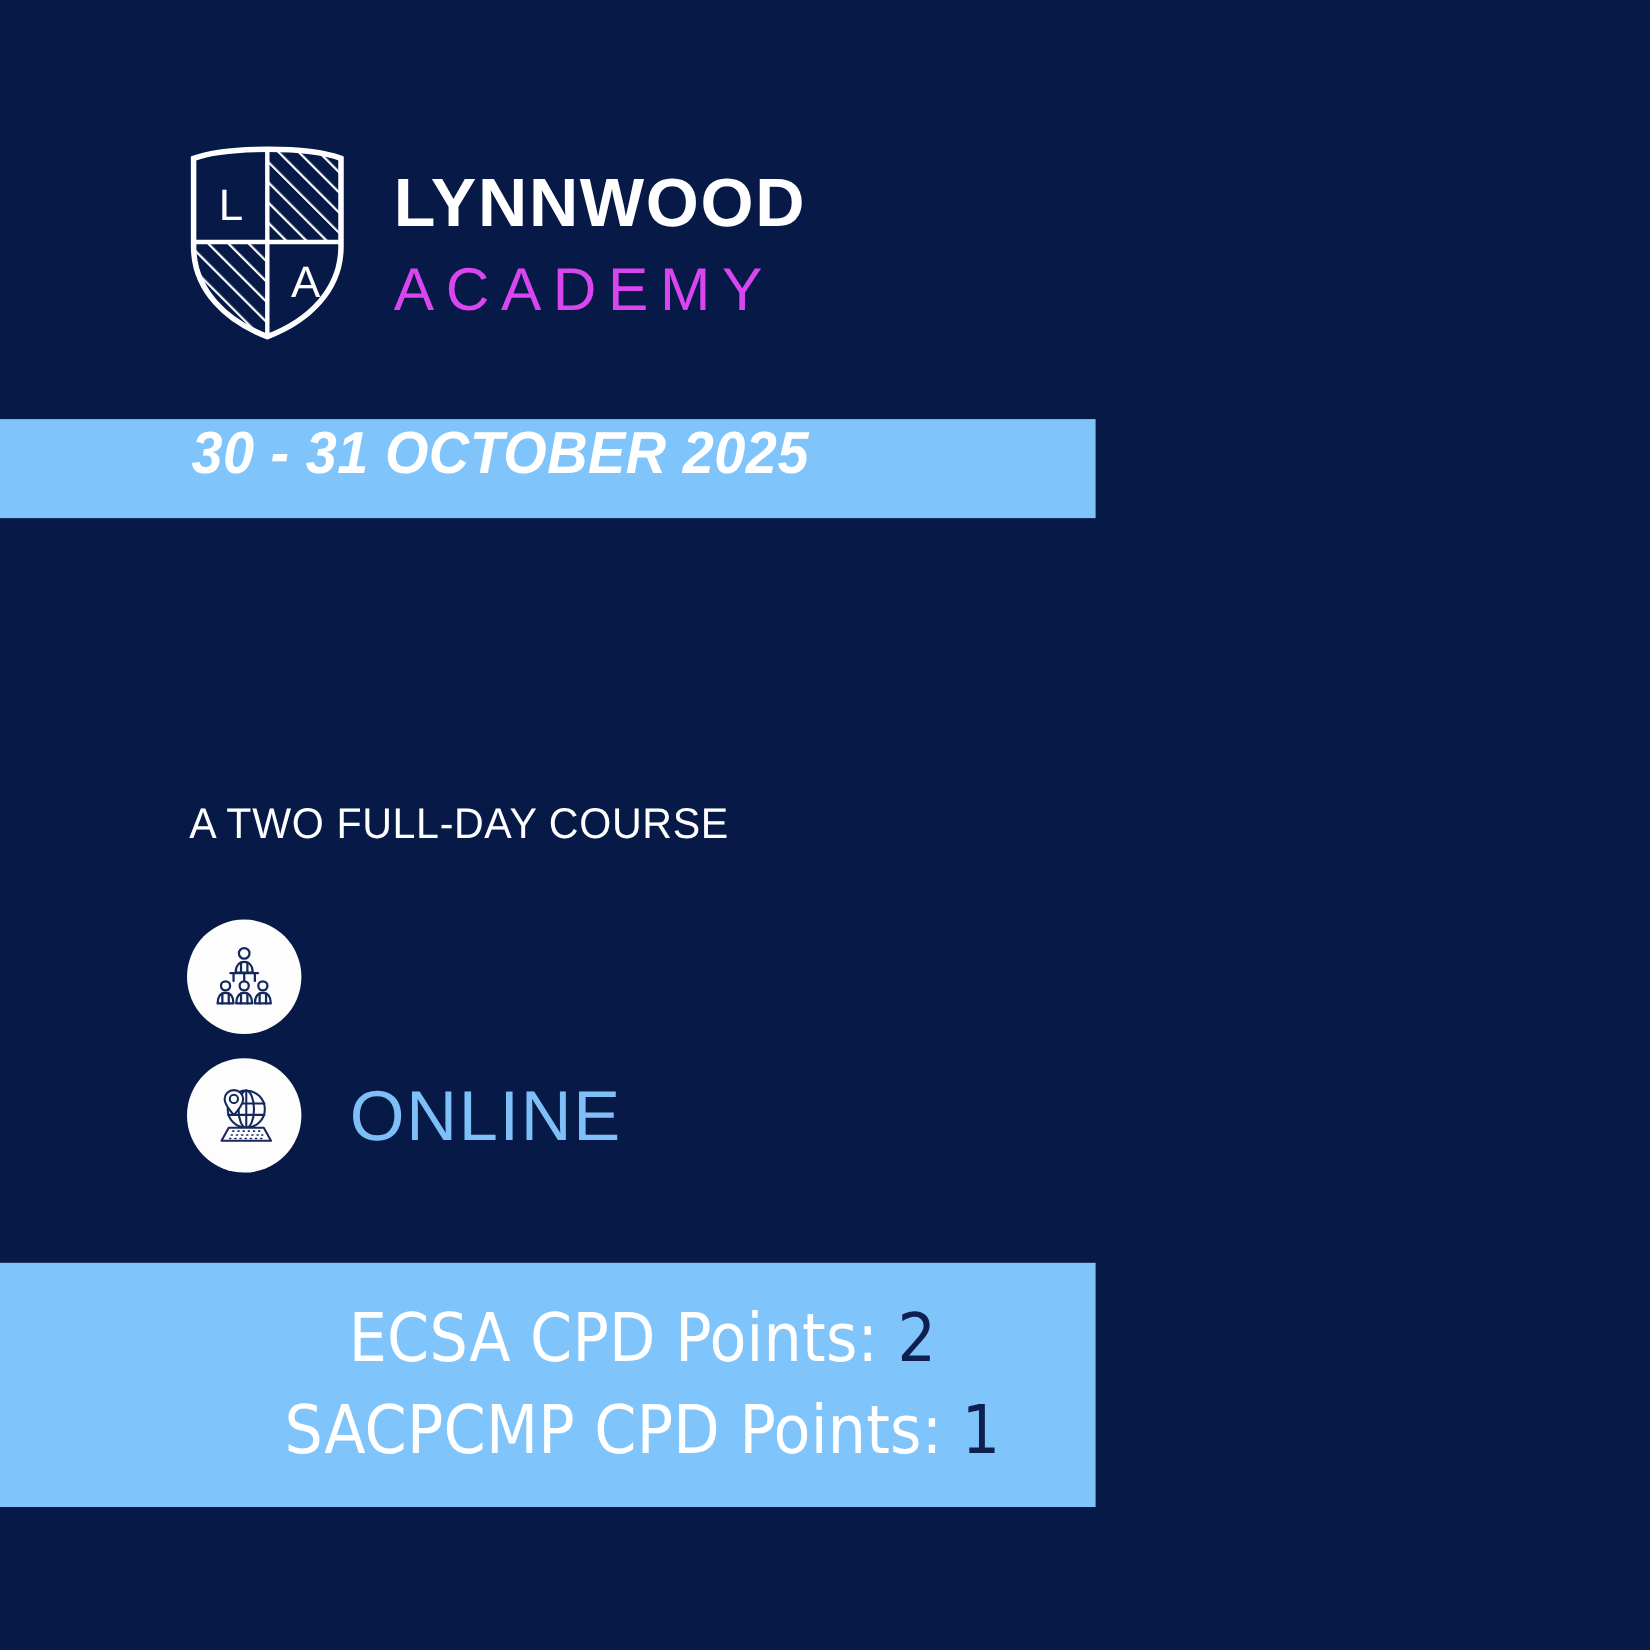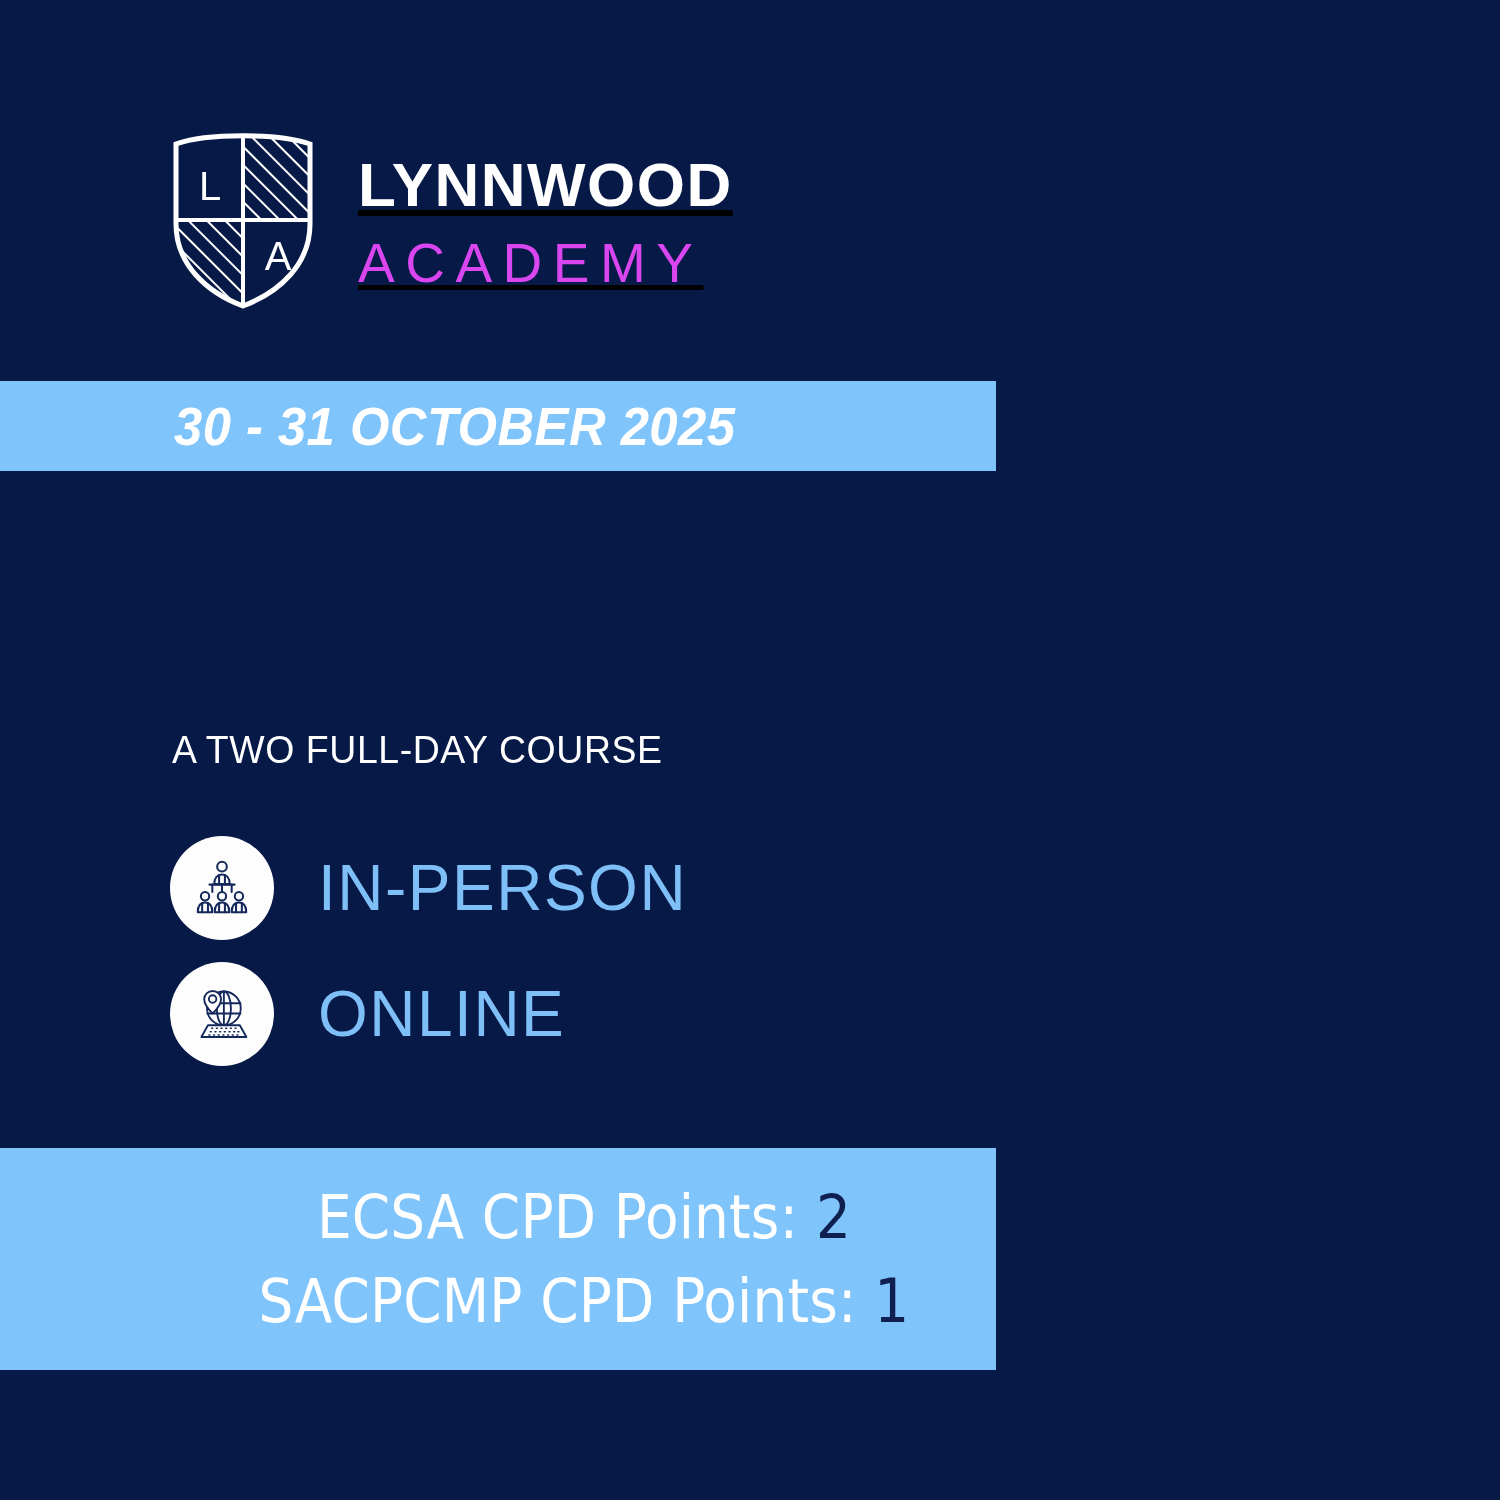--- a/index.html
+++ b/index.html
@@ -32,21 +32,20 @@
   .shield-mark {
     width: 150px;
     height: 182px;
     flex: 0 0 auto;
   }
   .wordmark {
     display: flex;
     flex-direction: column;
     justify-content: space-between;
     padding-top: 6px;
-    text-decoration: underline;
   }
   .wordmark-primary {
     font-family: "Liberation Sans", sans-serif;
     font-weight: 700;
     font-size: 62px;
     line-height: 1.0;
     letter-spacing: 1.5px;
     color: #ffffff;
     white-space: nowrap;
   }
@@ -63,21 +62,21 @@
 
   
   .date-band {
     position: absolute;
     left: 0;
     top: 381px;
     width: 996px;
     height: 90px;
     background: #80c4fc;
     display: flex;
-    align-items: center;
+    align-items: flex-start;
   }
   .date-text {
     margin-left: 174px;
     font-family: "Liberation Sans Narrow", "Liberation Sans", sans-serif;
     font-style: italic;
     font-weight: 700;
     font-size: 54px;
     letter-spacing: 0.5px;
     color: #ffffff;
     white-space: nowrap;
@@ -250,21 +249,20 @@
 
             <path d="M7 57 C7 50.5, 10 47, 14.5 47 C19 47, 22 50.5, 22 57 Z"></path>
             <path d="M24.5 57 C24.5 50.5, 27.5 47, 32 47 C36.5 47, 39.5 50.5, 39.5 57 Z"></path>
             <path d="M42 57 C42 50.5, 45 47, 49.5 47 C54 47, 57 50.5, 57 57 Z"></path>
             <path d="M11.5 47.6 L11.5 57 M17.5 47.6 L17.5 57"></path>
             <path d="M29 47.6 L29 57 M35 47.6 L35 57"></path>
             <path d="M46.5 47.6 L46.5 57 M52.5 47.6 L52.5 57"></path>
           </g>
         </svg>
       </div>
-      <div class="mode-label">IN-PERSON</div>
     </div>
 
     <div class="mode-row">
       <div class="mode-badge">
         <svg viewBox="0 0 64 64" width="60" height="60" aria-hidden="true">
           <g fill="none" stroke="#15285c" stroke-width="2" stroke-linecap="round" stroke-linejoin="round">
 
             <circle cx="34" cy="26" r="18"></circle>
             <ellipse cx="34" cy="26" rx="7.5" ry="18"></ellipse>
             <path d="M16.4 20.5 L51.6 20.5 M16.4 31.5 L51.6 31.5"></path>

